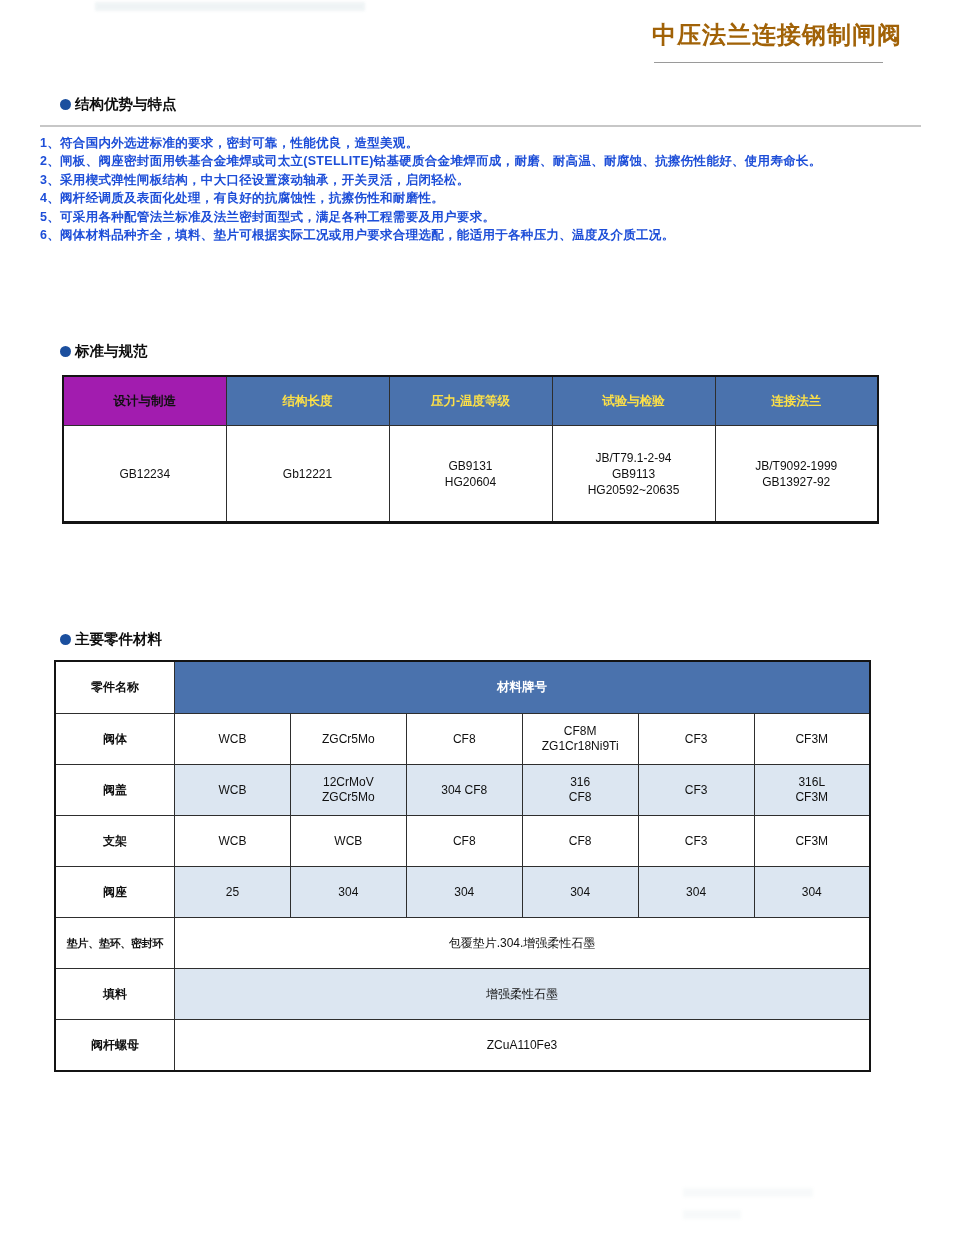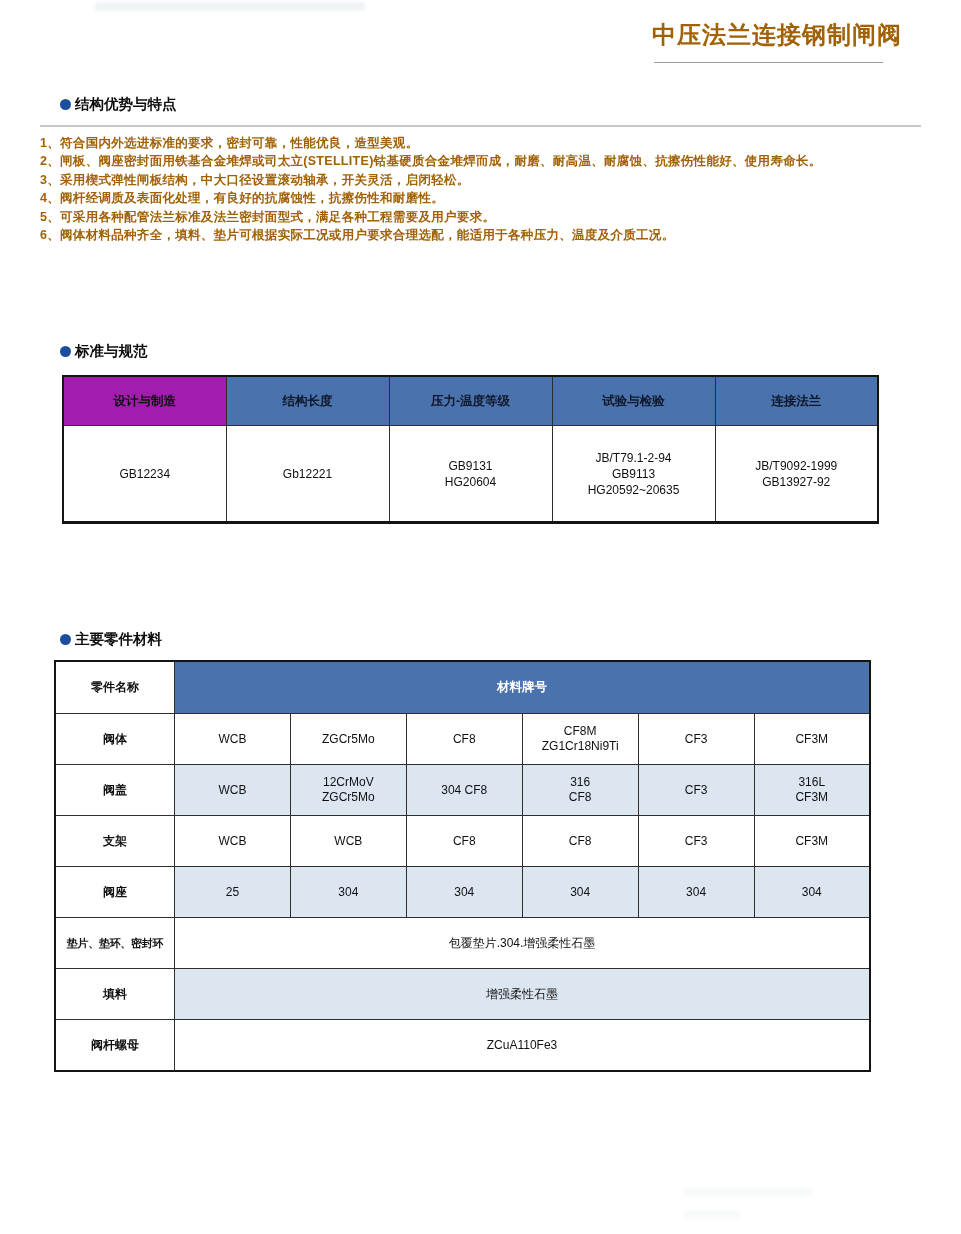--- a/index.html
+++ b/index.html
@@ -35,34 +35,34 @@
   }
   .head-features{top:95px;}
   .head-standards{top:342px;}
   .head-materials{top:630px;}
   .features-rule{
     position:absolute;left:40px;top:125px;width:881px;height:2px;background:#c7c7c7;
   }
   
   .feature-list{
     position:absolute;left:40px;top:134px;width:900px;
-    font-size:12.5px;font-weight:600;color:#a16207;line-height:18.4px;
+    font-size:12.5px;font-weight:600;color:#1d4ed8;line-height:18.4px;
     letter-spacing:0.3px;
   }
   
   table{border-collapse:collapse;table-layout:fixed;}
   td,th{border:1px solid #2e2e2e;text-align:center;vertical-align:middle;
         padding:1px 2px;white-space:pre-line;}
   
   .t1{
     position:absolute;left:62px;top:375px;width:817px;
     border:2px solid #141414;
   }
   .t1 thead th{
-    height:46px;background:#4a72ad;color:#0f172a;font-size:12.5px;font-weight:700;
+    height:46px;background:#4a72ad;color:#fde047;font-size:12.5px;font-weight:700;
   }
   .t1 thead th.first{background:#a21caf;color:#101010;}
   .t1 tbody td{height:93px;font-size:12px;font-weight:400;color:#101010;line-height:16px;}
   .t1 tbody td{border-bottom:3px solid #141414;}
   
   .t2{
     position:absolute;left:54px;top:660px;width:817px;
     border:2px solid #141414;
   }
   .t2 th.part-col{width:114px;background:#ffffff;color:#101010;

